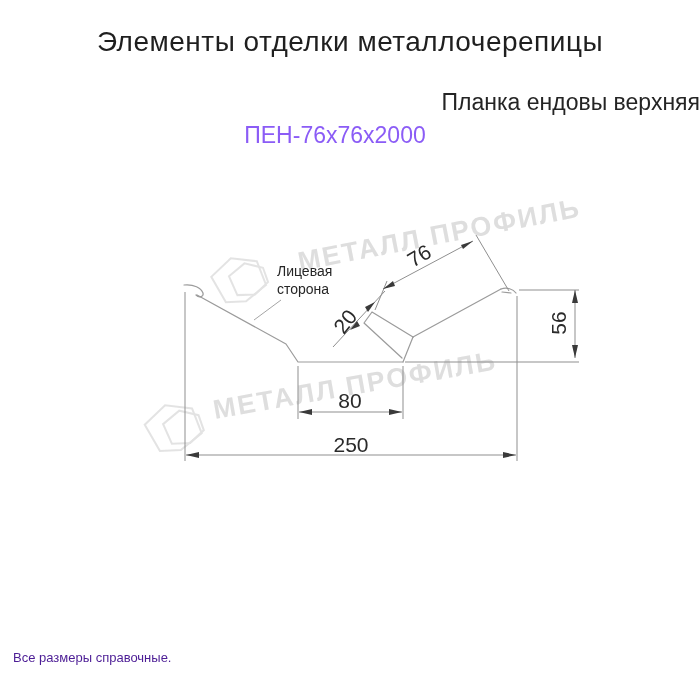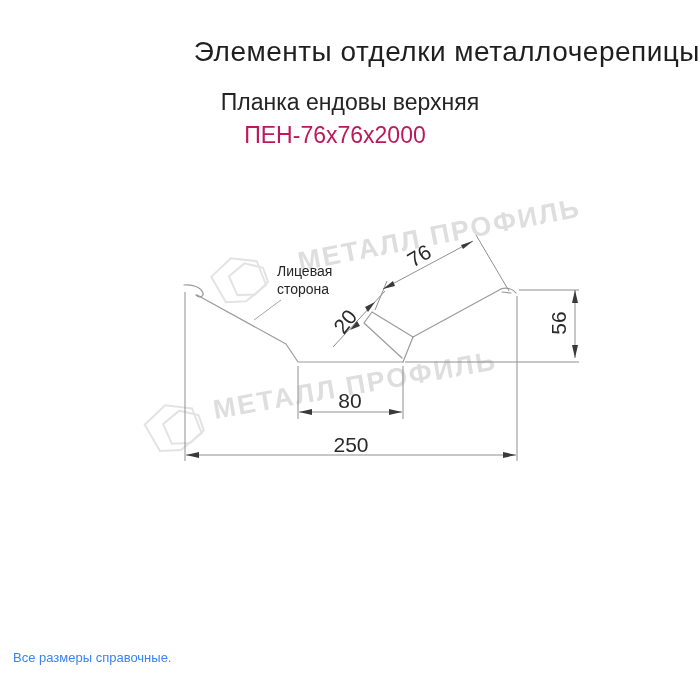--- a/index.html
+++ b/index.html
@@ -1,44 +1,44 @@
 <!DOCTYPE html>
 <html><head>
 <meta charset="utf-8">
 <style>
   html,body{margin:0;padding:0;}
   body{
     width:700px;height:700px;background:#ffffff;position:relative;
     font-family:"Liberation Sans", sans-serif;overflow:hidden;
   }
   .page-title{
-    position:absolute;top:36px;left:0;width:700px;text-align:right;
+    position:absolute;top:26px;left:0;width:700px;text-align:center;
     font-size:28px;color:#1f1f1f;letter-spacing:0.5px;
   }
   .product-name{
-    position:absolute;top:89px;left:0;width:700px;text-align:center;
+    position:absolute;top:89px;left:0;width:700px;text-align:right;
     font-size:23px;color:#242424;
   }
   .product-code{
     position:absolute;top:122px;left:0;width:670px;text-align:center;
-    font-size:23px;color:#be185d;
+    font-size:23px;color:#8b5cf6;
   }
   svg.drawing{position:absolute;left:0;top:0;}
   .dim-text{
     font-family:"Liberation Sans", sans-serif;font-size:21px;fill:#2a2a2a;
   }
   .label-text{
     font-family:"Liberation Sans", sans-serif;font-size:14px;fill:#262626;
   }
   .wm-text{
     font-family:"Liberation Sans", sans-serif;font-weight:bold;font-size:27px;
     fill:#d9d9d9;letter-spacing:2px;opacity:0.85;
   }
   .footer-notes{
-    position:absolute;left:13px;top:650px;font-size:13px;color:#3b82f6;
+    position:absolute;left:13px;top:650px;font-size:13px;color:#4c1d95;
     line-height:16.5px;
   }
 </style>
 </head>
 <body>
 
 <div class="page-title">Элементы отделки металлочерепицы</div>
 <div class="product-name">Планка ендовы верхняя</div>
 <div class="product-code">ПЕН-76х76х2000</div>
 

